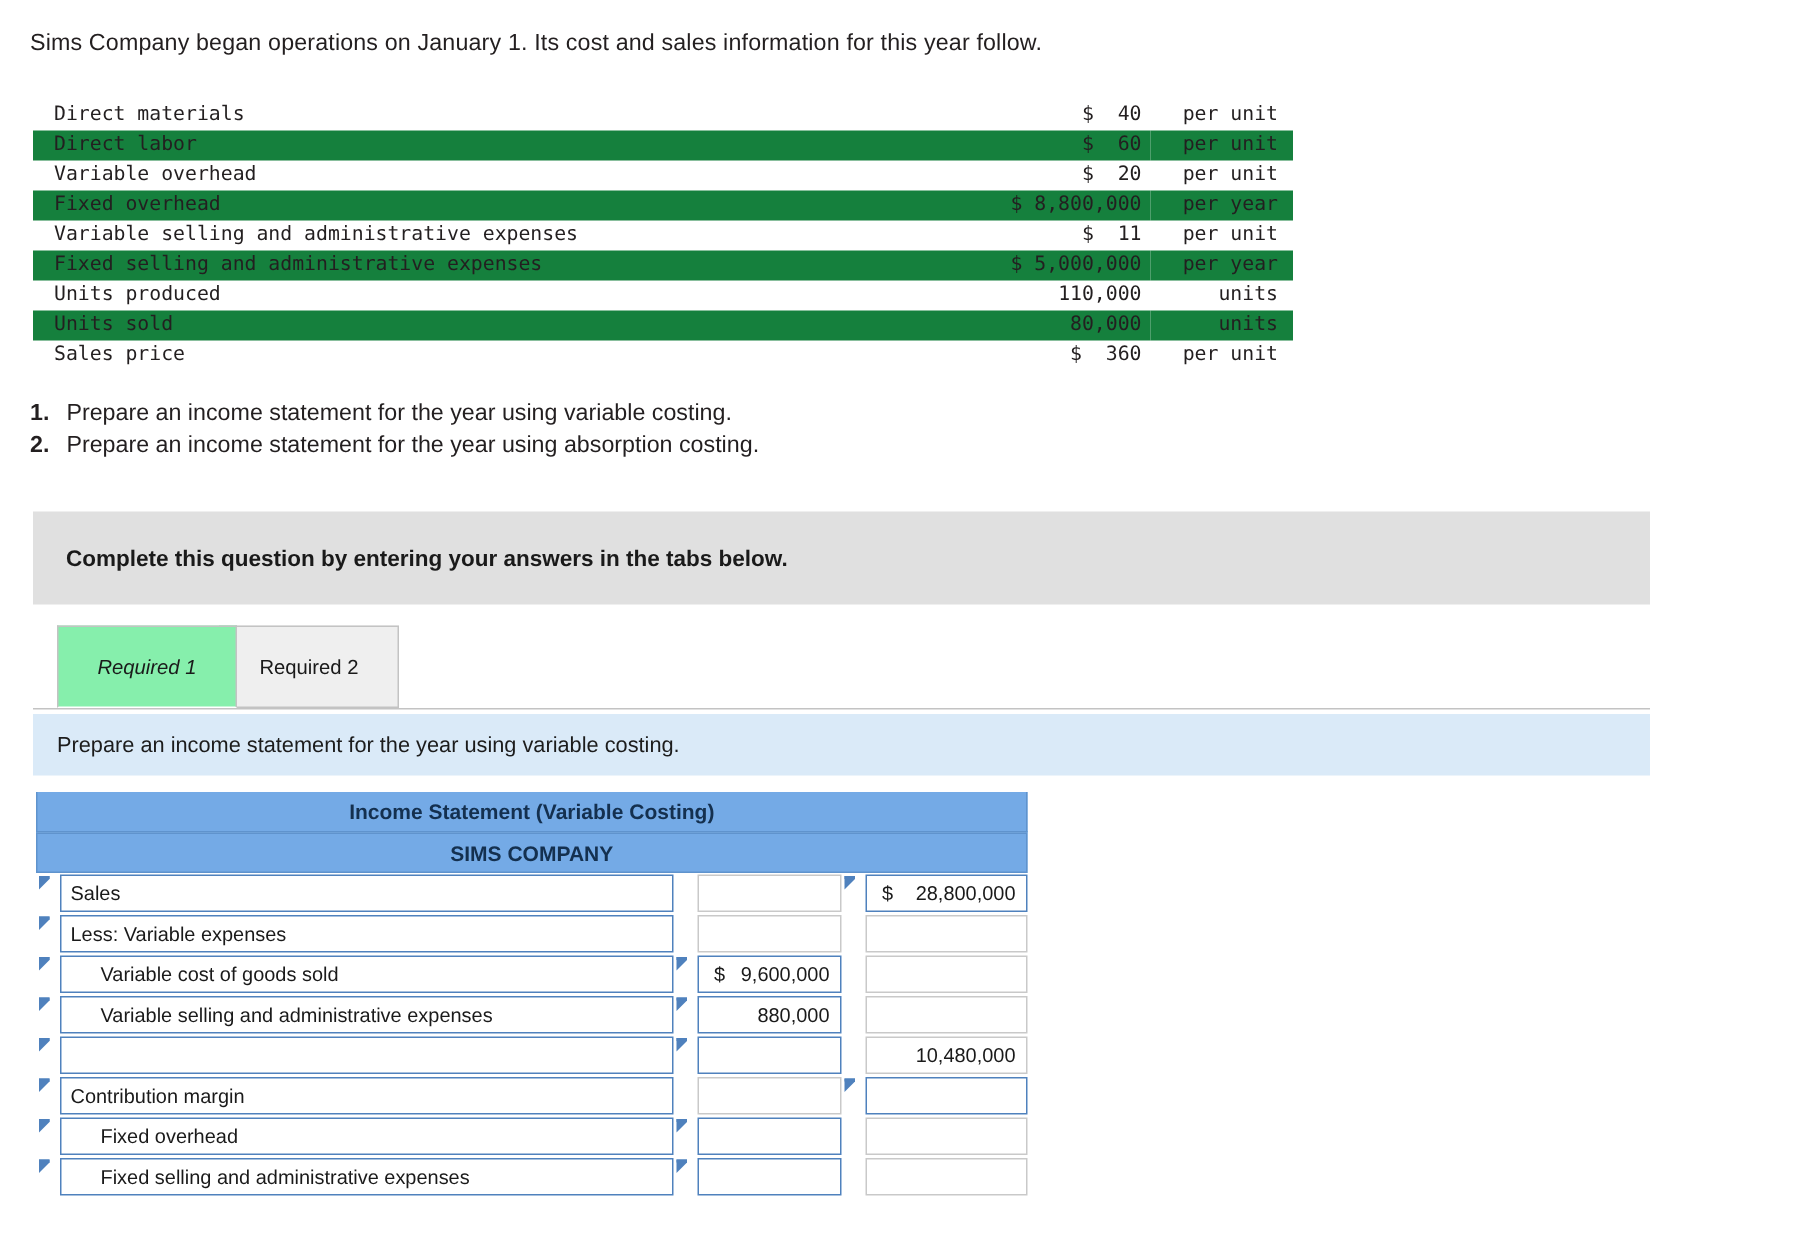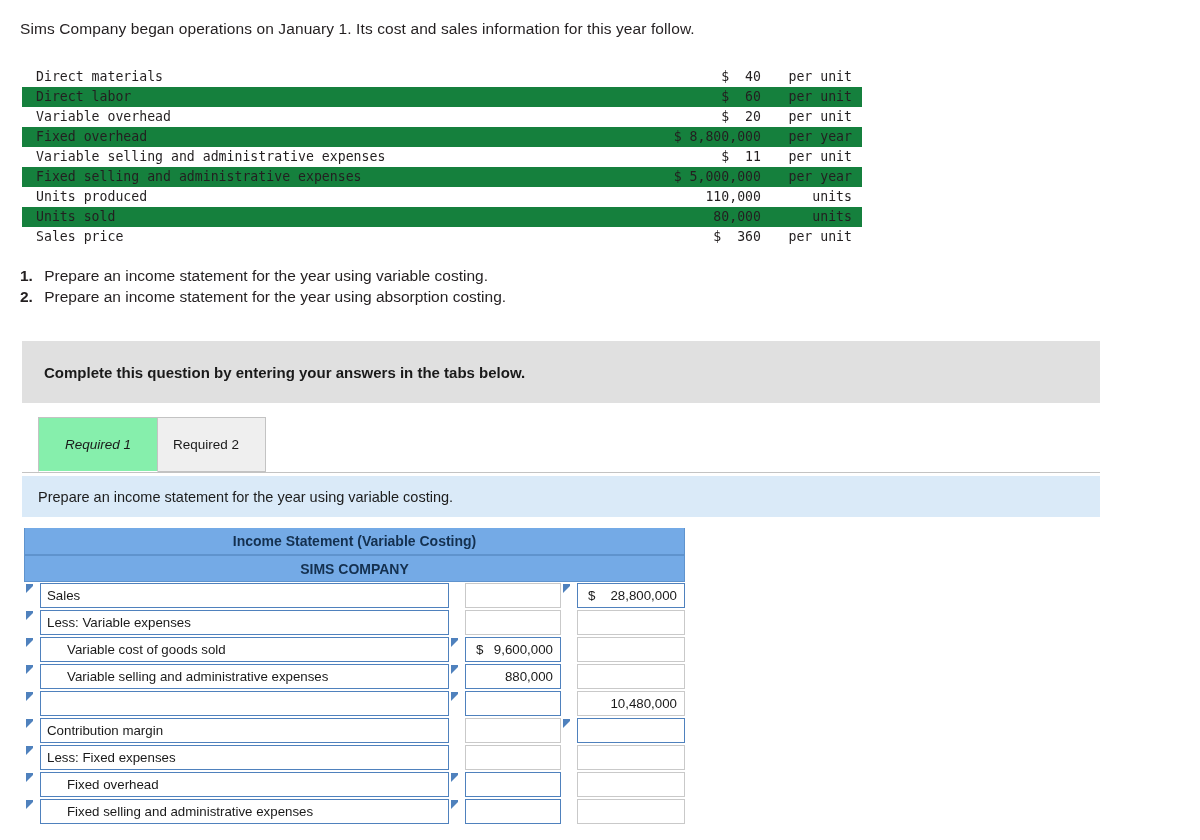--- a/index.html
+++ b/index.html
@@ -344,38 +344,20 @@
           <td class="cell inp col-right">
             <div class="inner">
               <span class="num"></span>
             </div>
             <span class="flag"></span>
           </td>
         </tr>
         <tr>
           <td class="cell inp col-label">
             <div class="inner">
-              <span class="txt">Less: Fixed expenses</span>
-            </div>
-            <span class="flag"></span>
-          </td>
-          <td class="cell ro col-mid">
-            <div class="inner">
-              <span class="num"></span>
-            </div>
-          </td>
-          <td class="cell ro col-right">
-            <div class="inner">
-              <span class="num"></span>
-            </div>
-          </td>
-        </tr>
-        <tr>
-          <td class="cell inp col-label">
-            <div class="inner">
               <span class="txt ind">Fixed overhead</span>
             </div>
             <span class="flag"></span>
           </td>
           <td class="cell inp col-mid">
             <div class="inner">
               <span class="num"></span>
             </div>
             <span class="flag"></span>
           </td>

